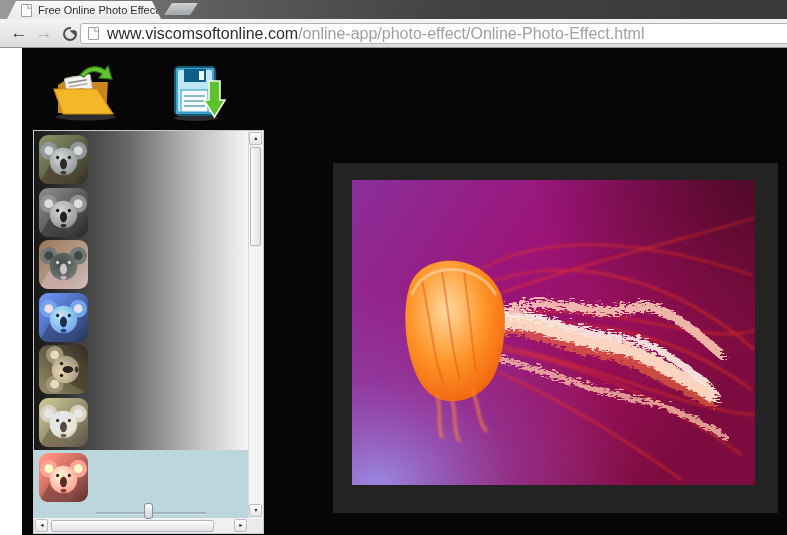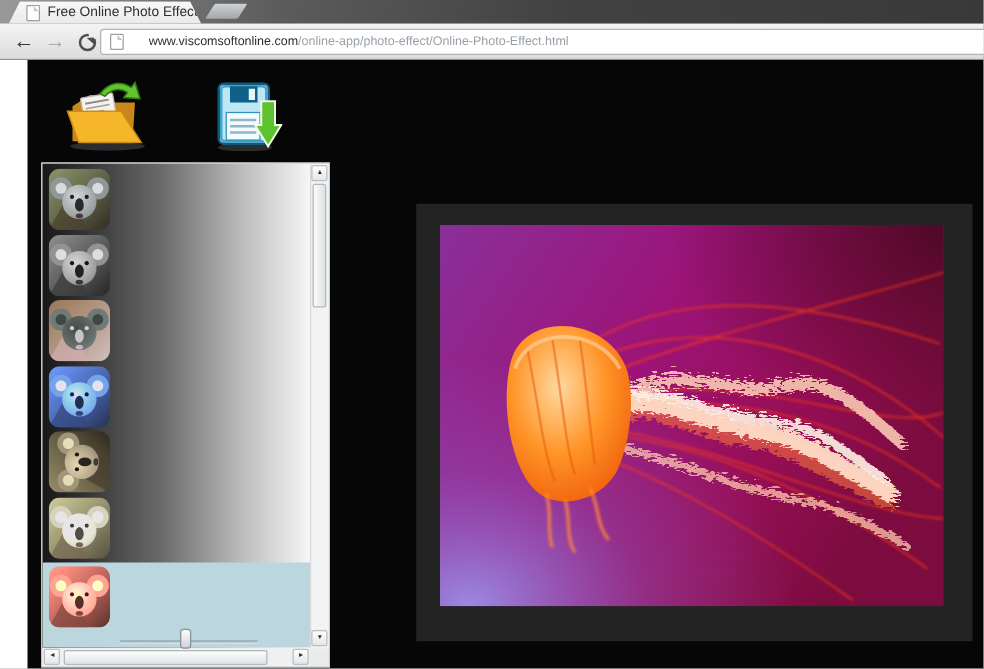--- a/index.html
+++ b/index.html
@@ -32,21 +32,21 @@
     border:4px solid transparent;border-bottom-color:#4e4e4e;transform:rotate(40deg);}
   .omnibox{position:absolute;left:80px;top:4px;right:-2px;height:21px;background:#fff;
     border:1px solid #afb3b7;border-radius:3px;box-sizing:border-box;
     display:flex;align-items:center;}
   .doc-ico{width:9px;height:11px;background:#fff;border:1px solid #9aa0a6;border-radius:1px;
     position:relative;flex:0 0 auto;}
   .doc-ico::after{content:"";position:absolute;top:0;right:0;width:4px;height:4px;
     background:linear-gradient(225deg,#ffffff 49%,#c3c8cc 50%);}
   .tab .doc-ico{background:#fdfdfd;}
   .omnibox .doc-ico{margin-left:7px;}
-  .url{margin-left:20px;font-size:10px;color:#2e2e2e;white-space:nowrap;overflow:hidden;}
+  .url{margin-left:8px;font-size:16px;color:#2e2e2e;white-space:nowrap;overflow:hidden;}
   .url-path{color:#9aa0a6;}
 
   
   .page{position:absolute;left:0;top:48px;width:787px;height:487px;background:#fff;}
   .app{position:absolute;left:22px;top:0;width:765px;height:487px;background:#060606;}
 
   .btn-open{position:absolute;left:28px;top:15px;width:74px;height:58px;cursor:pointer;}
   .btn-save{position:absolute;left:150px;top:16px;width:54px;height:57px;cursor:pointer;}
   .btn-open svg,.btn-save svg{width:100%;height:100%;display:block;}
 

